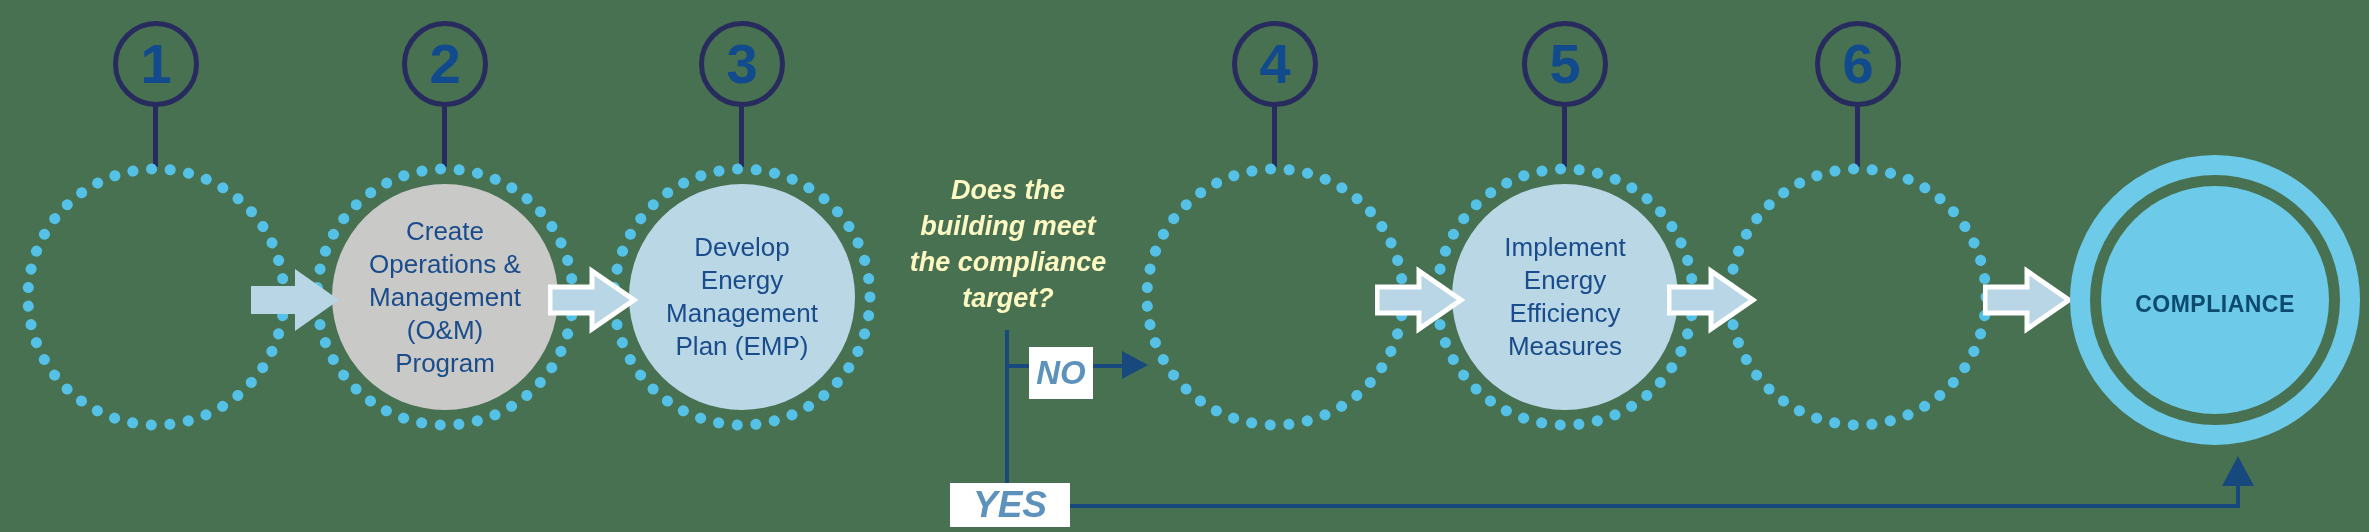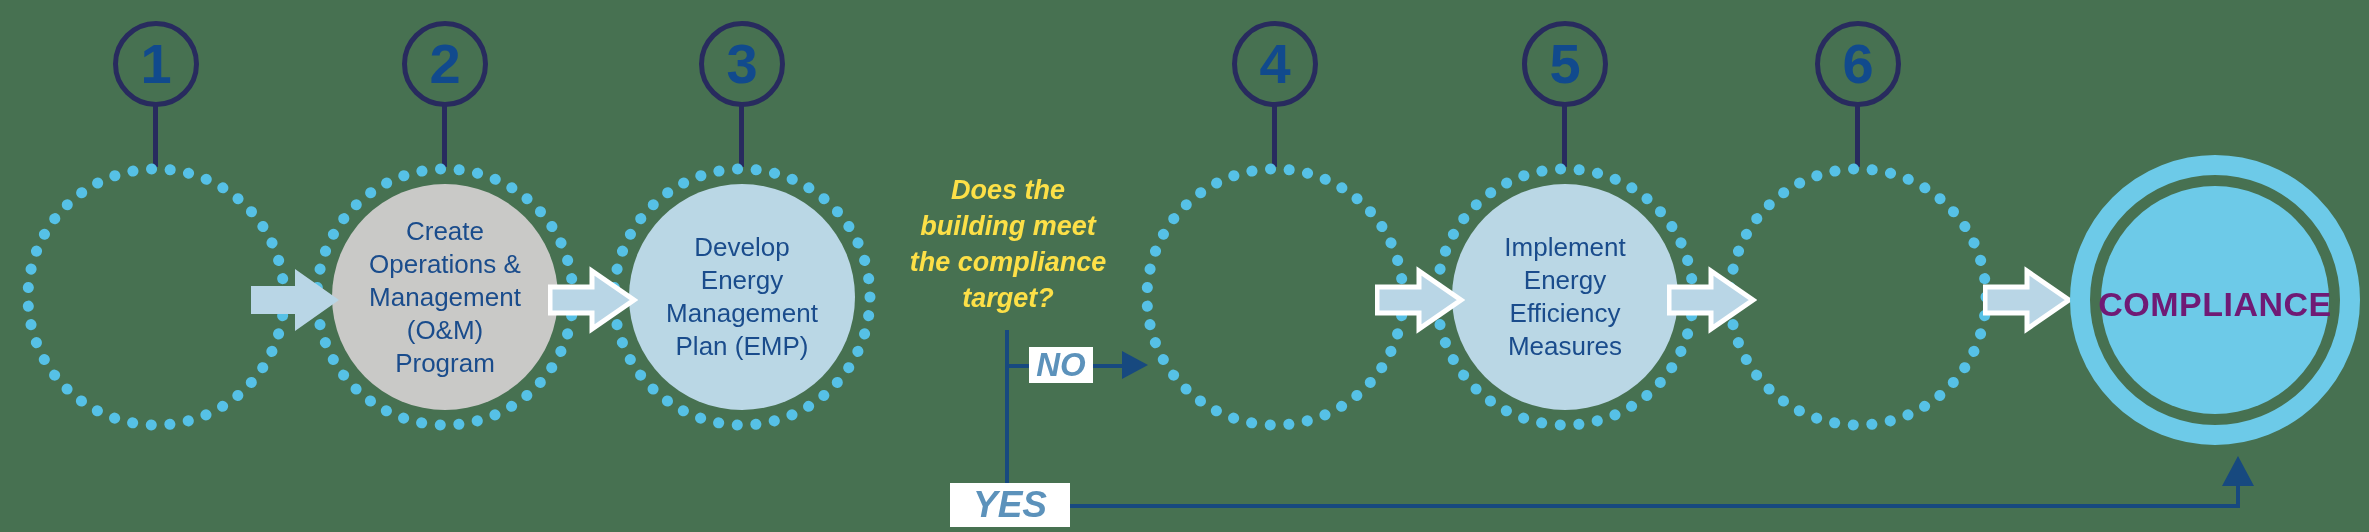--- a/index.html
+++ b/index.html
@@ -14,41 +14,41 @@
   .dotring{position:absolute;left:0;top:159px;width:276px;height:276px;}
   .bubble{position:absolute;left:25px;top:184px;width:226px;height:226px;border-radius:50%;
           display:flex;align-items:center;justify-content:center;text-align:center;}
   .bubble.blue{background:#BAD7E5;}
   .bubble.gray{background:#C9C9C7;}
   .bubble .lbl{white-space:pre-line;font-size:26px;line-height:33px;color:#1A4C8C;}
   
   .flow-arrow{position:absolute;top:260px;width:90px;height:80px;}
   
   .decision{position:absolute;left:868px;top:172px;width:280px;text-align:center;
-            font-size:27px;line-height:36px;font-weight:bold;font-style:italic;color:#fde047;
+            font-size:27px;line-height:36px;font-weight:bold;font-style:italic;color:#fef9c3;
             white-space:pre-line;}
   .line{position:absolute;background:#17497F;}
   .stem{left:1005px;top:330px;width:4px;height:156px;}
   .no-line{left:1007px;top:364px;width:118px;height:4px;}
   .no-head{position:absolute;left:1122px;top:351px;width:0;height:0;
            border-left:26px solid #17497F;border-top:14px solid transparent;border-bottom:14px solid transparent;}
   .tag{position:absolute;background:#ffffff;display:flex;align-items:center;justify-content:center;
        font-weight:bold;font-style:italic;color:#5C92BB;}
-  .no-tag{left:1029px;top:347px;width:64px;height:36px;font-size:33px;}
+  .no-tag{left:1029px;top:347px;width:64px;height:52px;font-size:33px;}
   .yes-tag{left:950px;top:483px;width:120px;height:44px;font-size:37px;}
   .yes-line{left:1060px;top:504px;width:1180px;height:4px;}
   .yes-vstub{left:2236px;top:486px;width:4px;height:22px;}
   .yes-head{position:absolute;left:2222px;top:456px;width:0;height:0;
             border-bottom:30px solid #17497F;border-left:16px solid transparent;border-right:16px solid transparent;}
   
   .comp-ring{position:absolute;left:2070px;top:155px;width:290px;height:290px;border:20px solid #6DCAE8;
              border-radius:50%;box-sizing:border-box;}
   .comp-circle{position:absolute;left:2101px;top:186px;width:228px;height:228px;border-radius:50%;
                background:#6DCAE8;display:flex;align-items:center;justify-content:center;}
-  .comp-circle span{font-size:34px;font-weight:bold;letter-spacing:.5px;color:#701a75;margin-top:9px;}
+  .comp-circle span{font-size:23px;font-weight:bold;letter-spacing:.5px;color:#0c4a6e;margin-top:9px;}
 </style>
 </head>
 <body>
 
 <div class="canvas">
 
   <div class="step" style="left:18px">
     <div class="badge">
         <span>1</span>
       </div>

